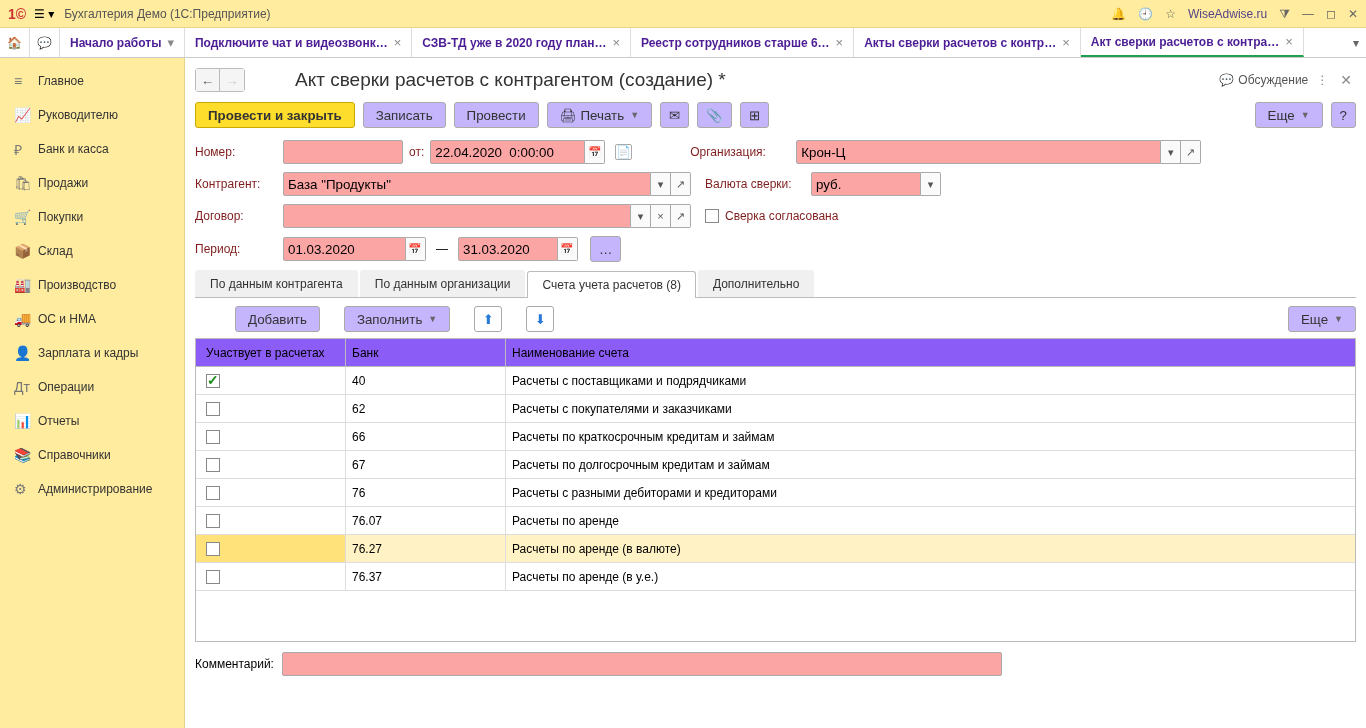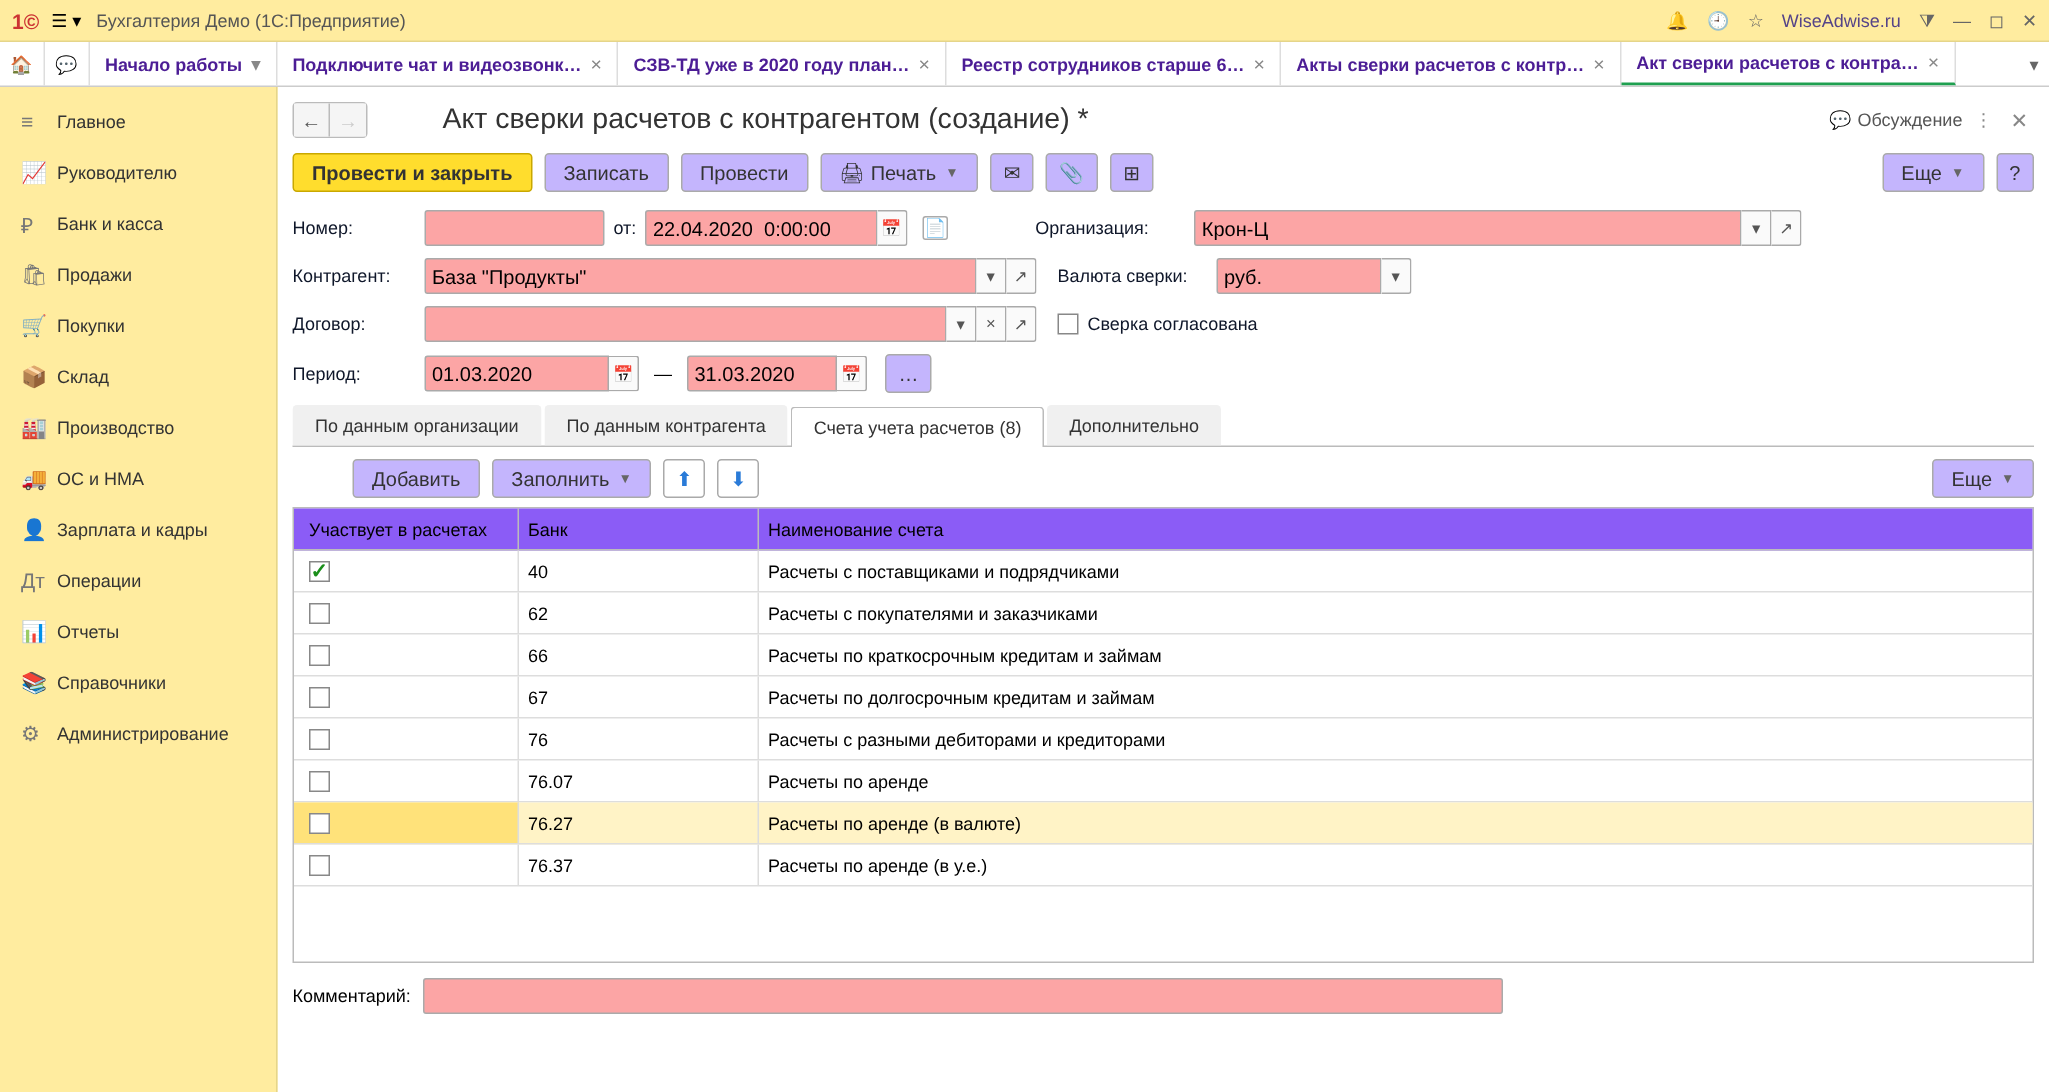--- a/index.html
+++ b/index.html
@@ -45,35 +45,35 @@
 
 .toolbar { display: flex; gap: 8px; align-items: center; margin-bottom: 12px; }
 .btn { height: 26px; padding: 0 12px; border: 1px solid #aaa; background: #c4b5fd; border-radius: 3px; cursor: pointer; display: inline-flex; align-items: center; gap: 4px; color: #333;}
 .btn.primary { background: #ffdd2d; border-color: #c9a800; font-weight: bold; }
 .btn.icon-only { padding: 0 8px; }
 .btn .caret { font-size: 9px; margin-left: 2px; color: #666; }
 .toolbar .spacer { flex: 1; }
 
 
 .form-row { display: flex; align-items: center; margin-bottom: 8px; gap: 6px; }
-.form-row label { color: #0f172a; }
+.form-row label { color: #7f1d1d; }
 .form-row .lbl-1 { width: 82px; }
 .input { height: 24px; border: 1px solid #aaa; border-radius: 2px; padding: 0 4px; background: #fca5a5; }
 .input-group { display: inline-flex; }
 .input-group .input { border-radius: 2px 0 0 2px; }
 .input-group .ig-btn { width: 20px; height: 24px; border: 1px solid #aaa; border-left: none; background: #fafafa; display: inline-flex; align-items: center; justify-content: center; cursor: pointer; color: #555; font-size: 11px; }
 .input-group .ig-btn:last-child { border-radius: 0 2px 2px 0; }
 
 
 .tabs { display: flex; border-bottom: 1px solid #bbb; margin-bottom: 8px; }
 .tabs .t { padding: 6px 14px; border: 1px solid transparent; border-bottom: none; cursor: pointer; color: #333; background: #f0f0f0; margin-right: 2px; border-radius: 3px 3px 0 0;}
 .tabs .t.active { background: #fff; border-color: #bbb; position: relative; top: 1px; }
 
 
-.toolbar2 { display: flex; gap: 8px; align-items: center; margin-bottom: 6px; padding-left: 40px; }
+.toolbar2 { display: flex; gap: 24px; align-items: center; margin-bottom: 6px; padding-left: 40px; }
 .toolbar2 .spacer { flex: 1; }
 .arrow-btn { width: 28px; height: 26px; border: 1px solid #aaa; border-radius: 3px; background: #fff; cursor: pointer; display: inline-flex; align-items: center; justify-content: center;}
 
 
 .table { border: 1px solid #bbb; }
 .table .thead, .table .trow { display: flex; align-items: center; height: 28px; border-bottom: 1px solid #ddd; }
 .table .thead { background: #8b5cf6; border-bottom: 1px solid #bbb; }
 .table .c1 { width: 150px; padding-left: 10px; border-right: 1px solid #ddd; height: 100%; display:flex; align-items:center;}
 .table .c2 { width: 160px; padding-left: 6px; border-right: 1px solid #ddd; height: 100%; display:flex; align-items:center;}
 .table .c3 { flex: 1; padding-left: 6px; }
@@ -279,22 +279,22 @@
       </div>
       <span style="margin: 0 4px;">—</span>
       <div class="input-group">
         <input class="input" style="width: 100px;" value="31.03.2020">
         <span class="ig-btn">📅</span>
       </div>
       <button class="btn icon-only" style="margin-left:6px;">…</button>
     </div>
 
     <div class="tabs" id="subtabs">
+        <div class="t">По данным контрагента</div>
         <div class="t">По данным организации</div>
-        <div class="t">По данным контрагента</div>
         <div class="t active">Счета учета расчетов (8)</div>
         <div class="t">Дополнительно</div>
       </div>
 
     <div class="toolbar2">
       <button class="btn">Добавить</button>
       <button class="btn">
           <span>Заполнить</span> 
           <span class="caret">▼</span>
         </button>

